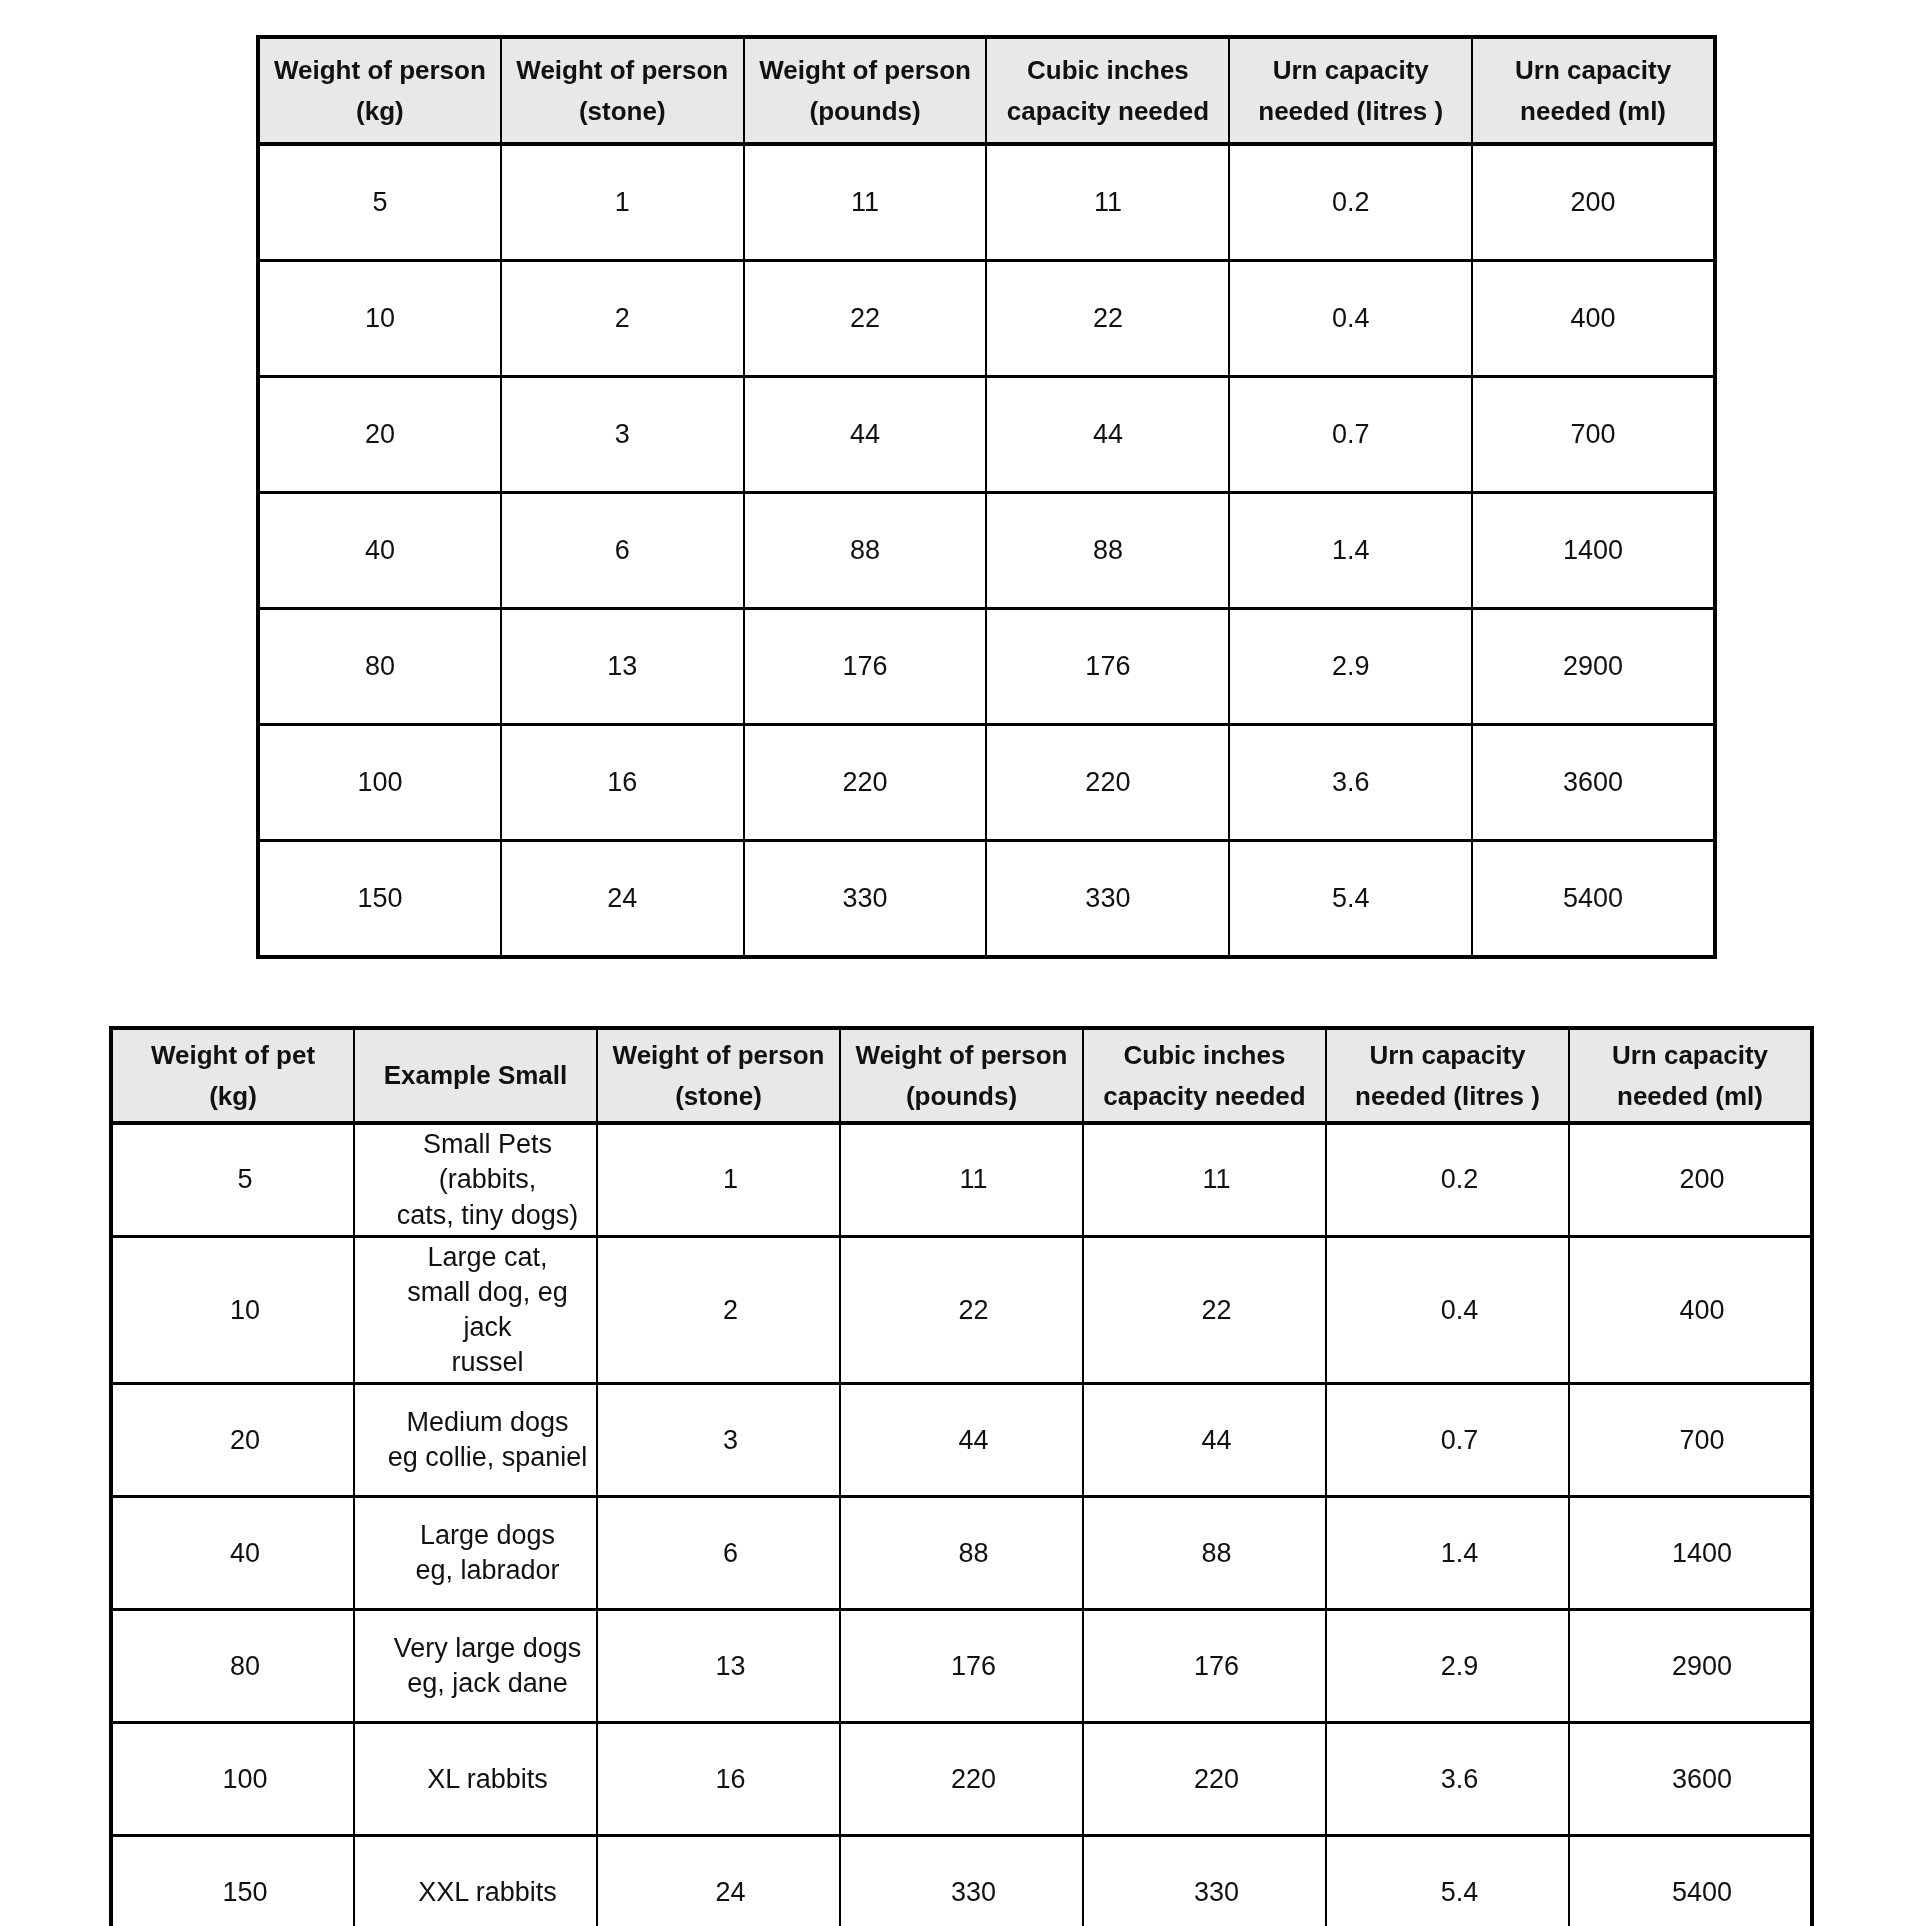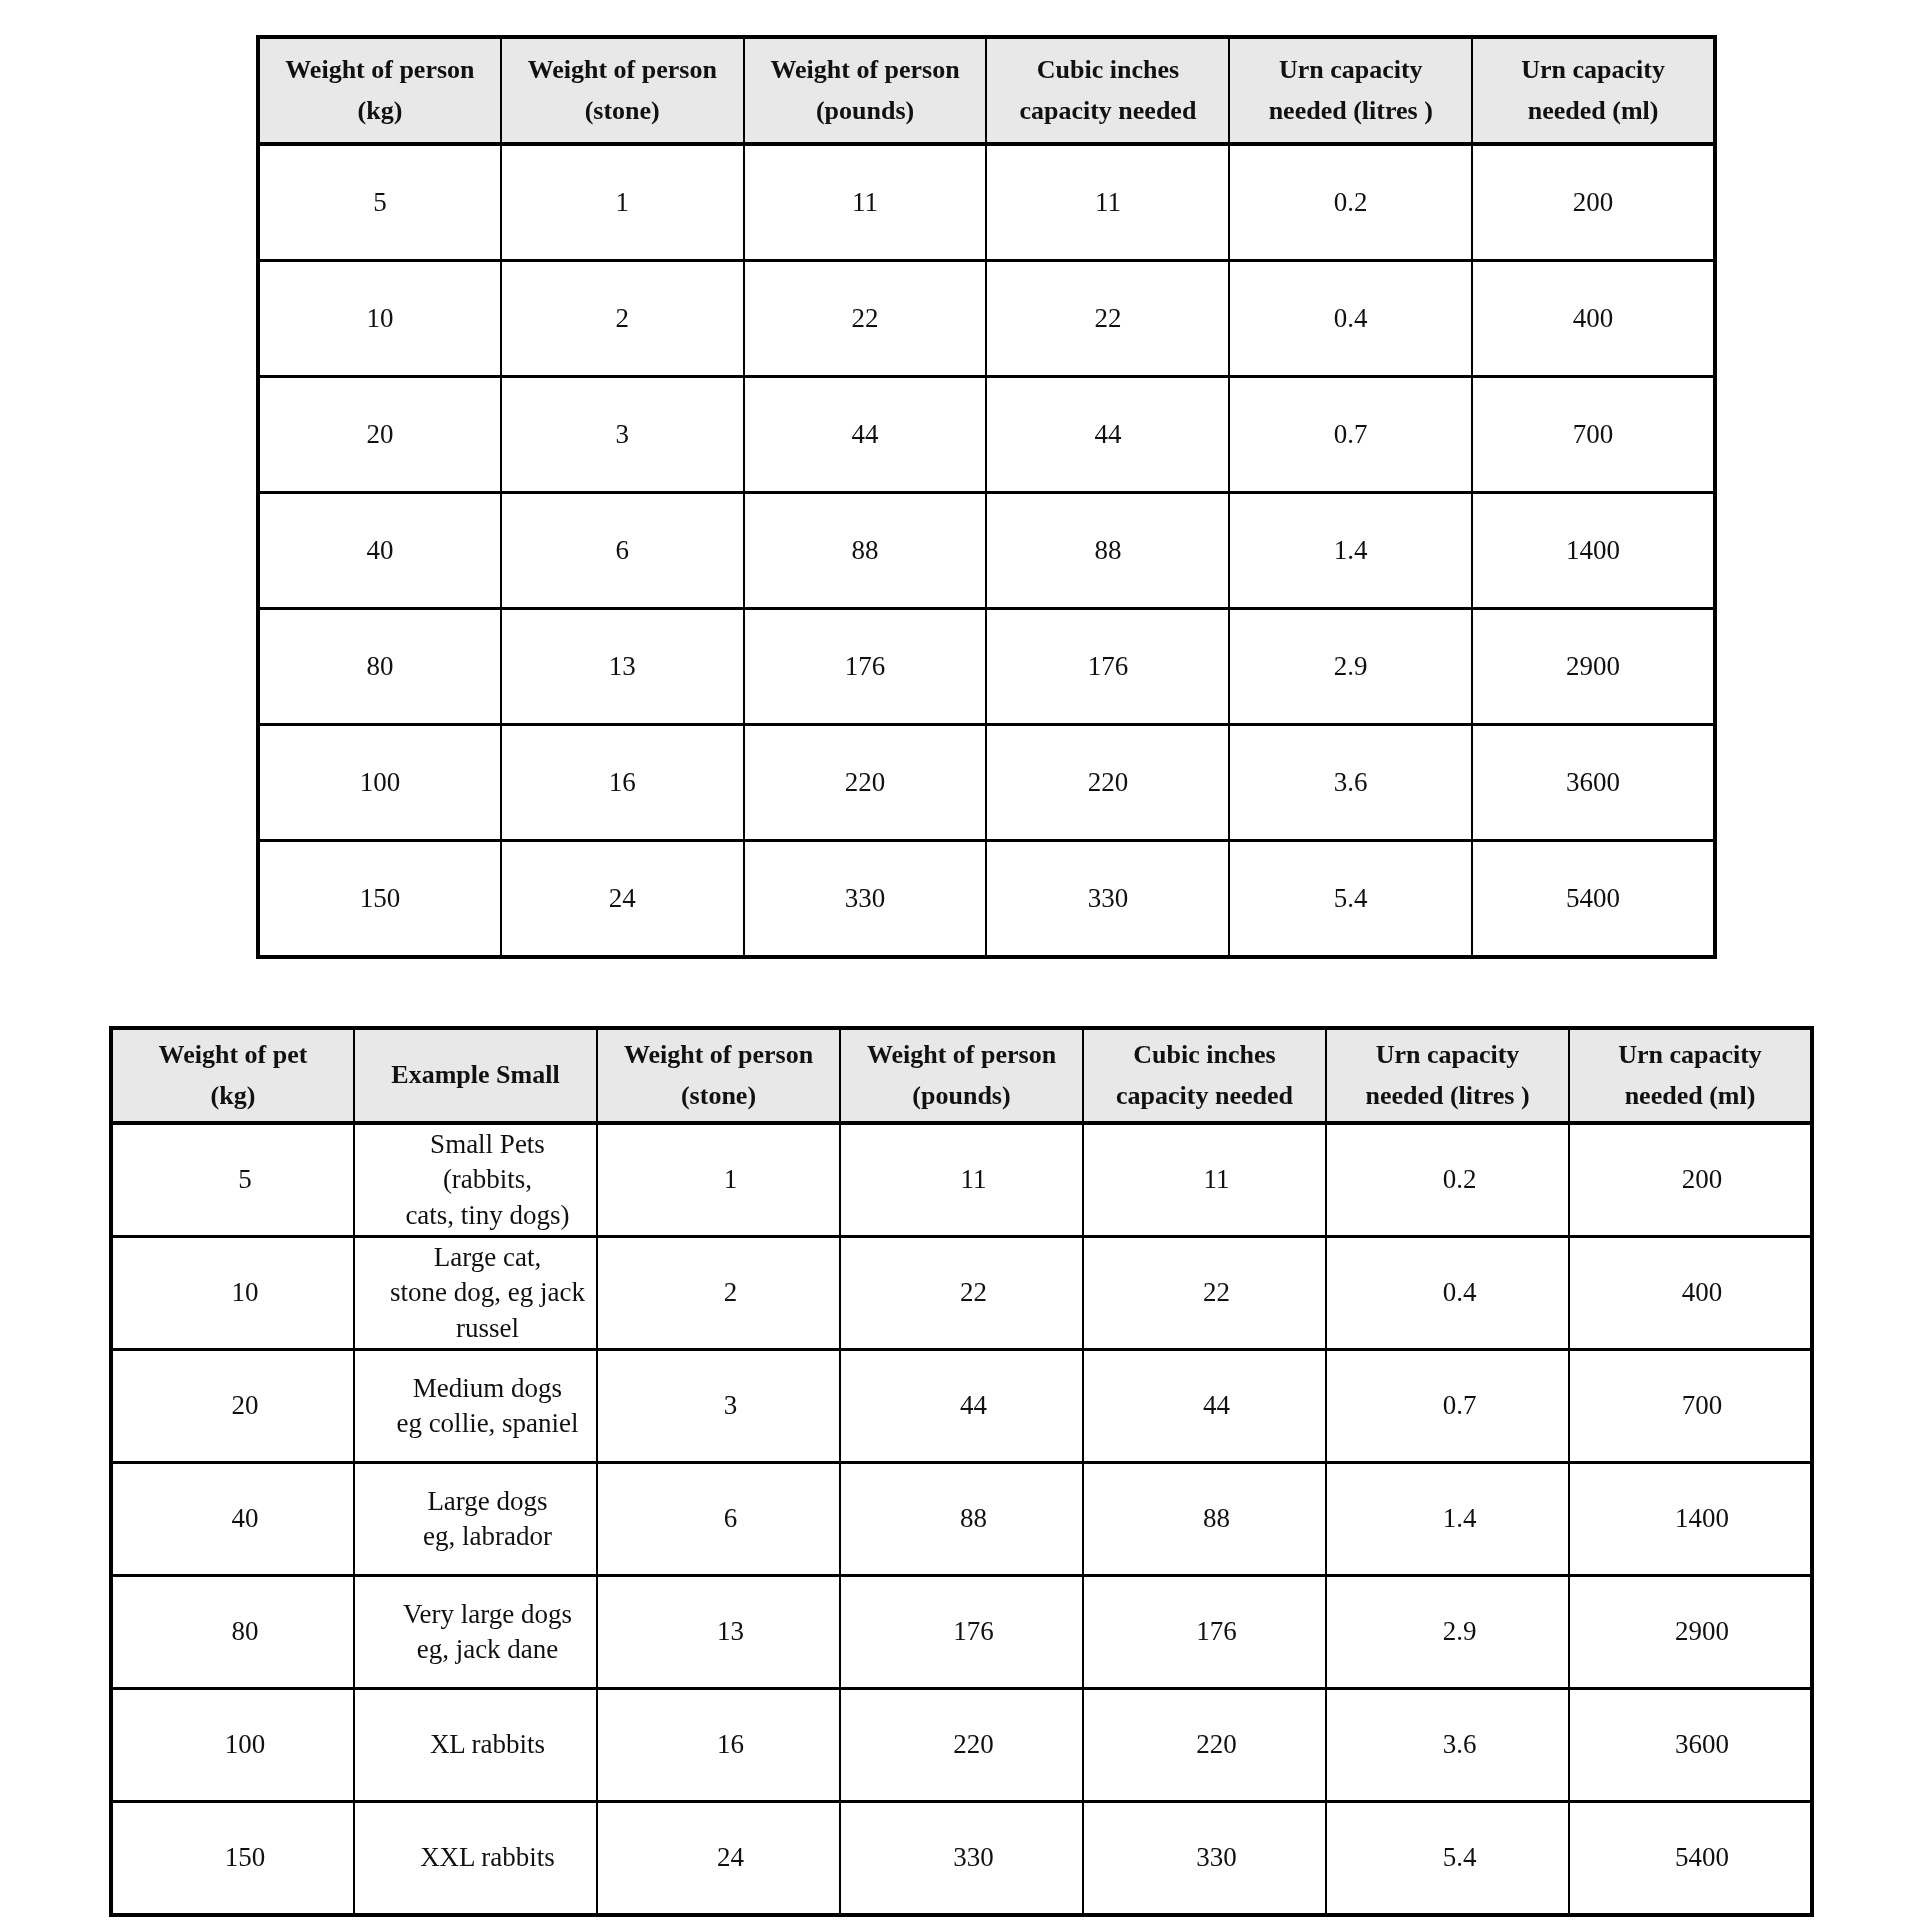--- a/index.html
+++ b/index.html
@@ -5,21 +5,21 @@
   html, body {
     margin: 0;
     padding: 0;
     background: #ffffff;
   }
   .page {
     position: relative;
     width: 1647px;
     height: 1927px;
     background: #ffffff;
-    font-family: Liberation Serif, serif;
+    font-family: Liberation Sans, sans-serif;
     color: #111111;
   }
   table.data-table {
     position: absolute;
     border-collapse: collapse;
     table-layout: fixed;
     border: 4px solid #000000;
   }
   table.data-table th,
   table.data-table td {
@@ -170,21 +170,21 @@
 cats, tiny dogs)</td>
           <td>1</td>
           <td>11</td>
           <td>11</td>
           <td>0.2</td>
           <td>200</td>
         </tr>
         <tr>
           <td>10</td>
           <td>Large cat,
-stone dog, eg jack
+small dog, eg jack
 russel</td>
           <td>2</td>
           <td>22</td>
           <td>22</td>
           <td>0.4</td>
           <td>400</td>
         </tr>
         <tr>
           <td>20</td>
           <td>Medium dogs

